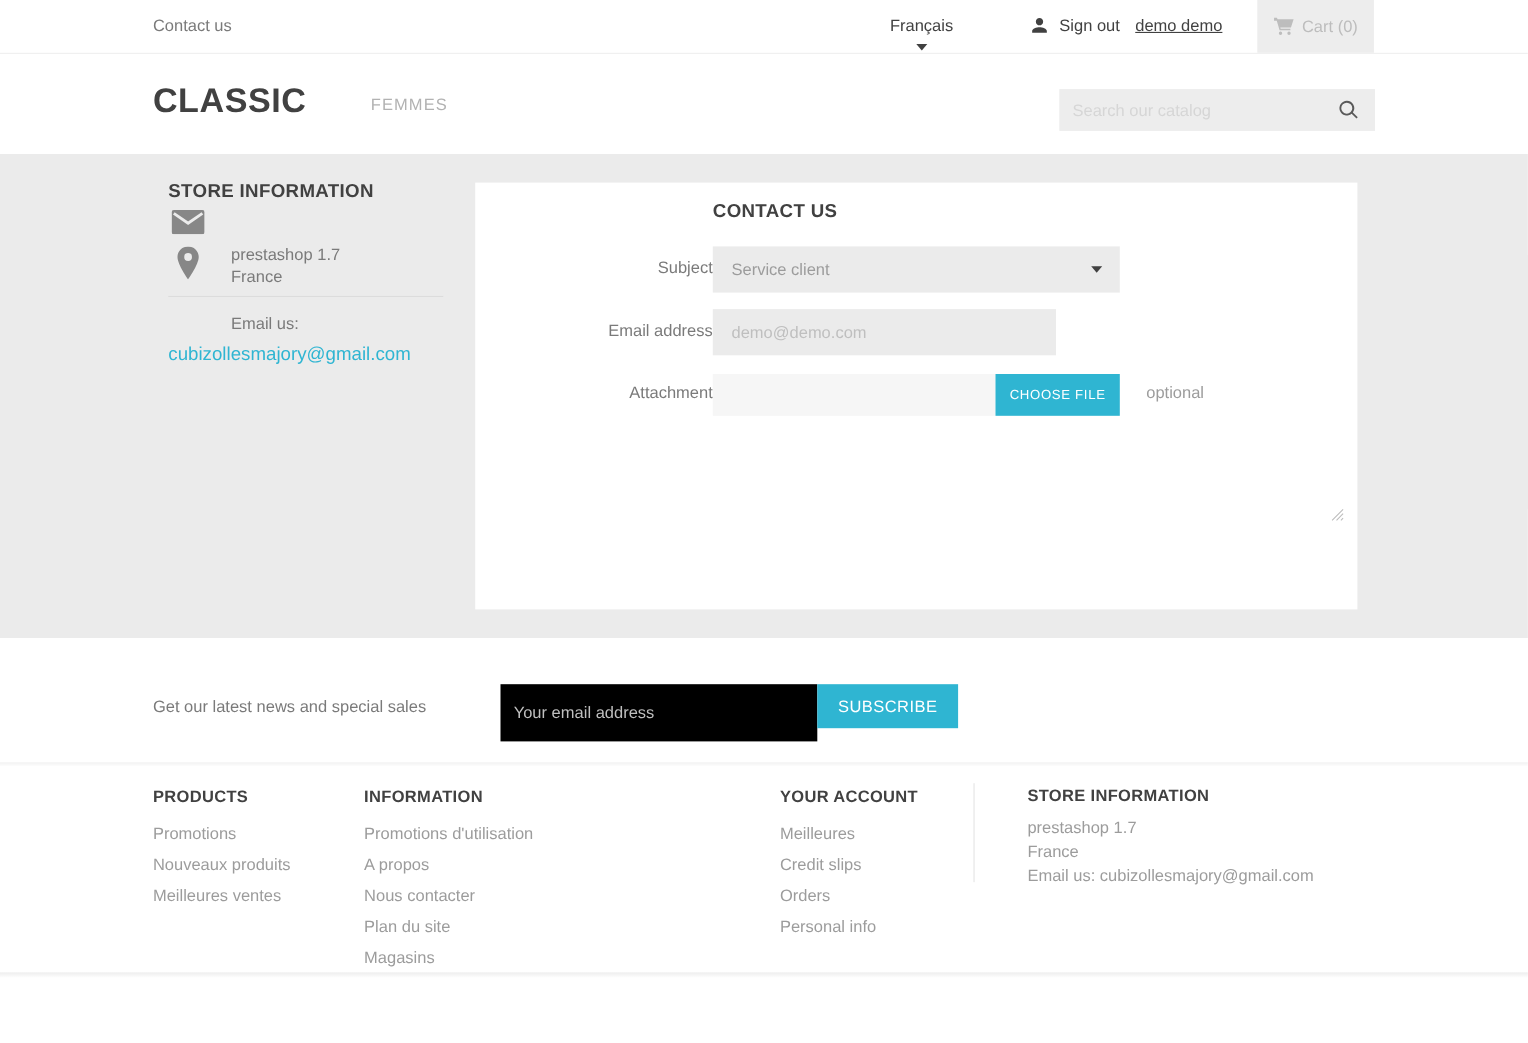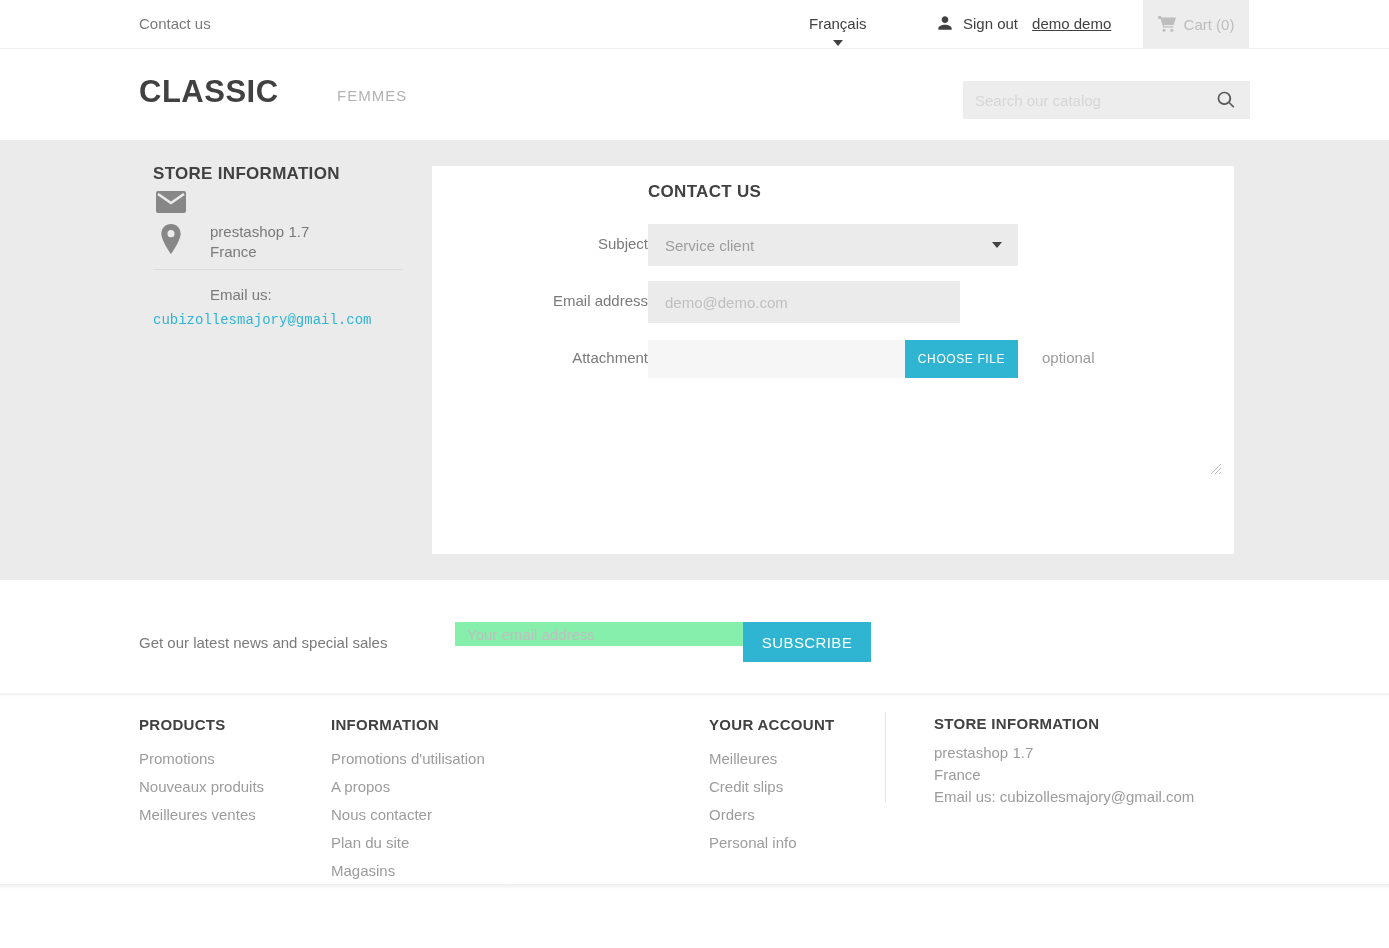--- a/index.html
+++ b/index.html
@@ -115,21 +115,21 @@
   .si-divider {
     position: absolute; left: 0; top: 105px; width: 250px;
     border-top: 1px solid #dcdcdc;
   }
   .si-email-label {
     position: absolute; left: 57px; top: 122px;
     font-size: 15px; color: #7a7a7a;
   }
   .si-email-link {
     position: absolute; left: 0px; top: 148px;
-    font-size: 14px; color: #2fb5d2; text-decoration: none; cursor: pointer; font-family: Liberation Mono, monospace;
+    font-size: 17px; color: #2fb5d2; text-decoration: none; cursor: pointer;
   }
 
   
   .contact-card {
     position: absolute; left: 432px; top: 26px;
     width: 802px; height: 388px;
     background: #ffffff;
   }
   .card-title {
     position: absolute; left: 216px; top: 16px;
@@ -201,21 +201,21 @@
   .newsletter {
     position: absolute; top: 580px; left: 0; width: 1389px; height: 113px;
     background: #ffffff;
   }
   .nl-text {
     position: absolute; left: 139px; top: 54px;
     font-size: 15px; color: #7a7a7a;
   }
   .nl-input {
     position: absolute; left: 455px; top: 42px;
-    width: 288px; height: 24px; background: #86efac; border: 0;
+    width: 288px; height: 52px; background: #000000; border: 0;
     outline: none; padding: 0 12px; font-size: 15px;
     font-family: "Liberation Sans", sans-serif; color: #7a7a7a;
   }
   .nl-input::placeholder { color: #bfbfbf; }
   .nl-btn {
     position: absolute; left: 743px; top: 42px;
     width: 128px; height: 40px; background: #2fb5d2; color: #fff;
     border: 0; font-size: 15px; letter-spacing: 0.4px;
     font-family: "Liberation Sans", sans-serif; cursor: pointer;
   }

